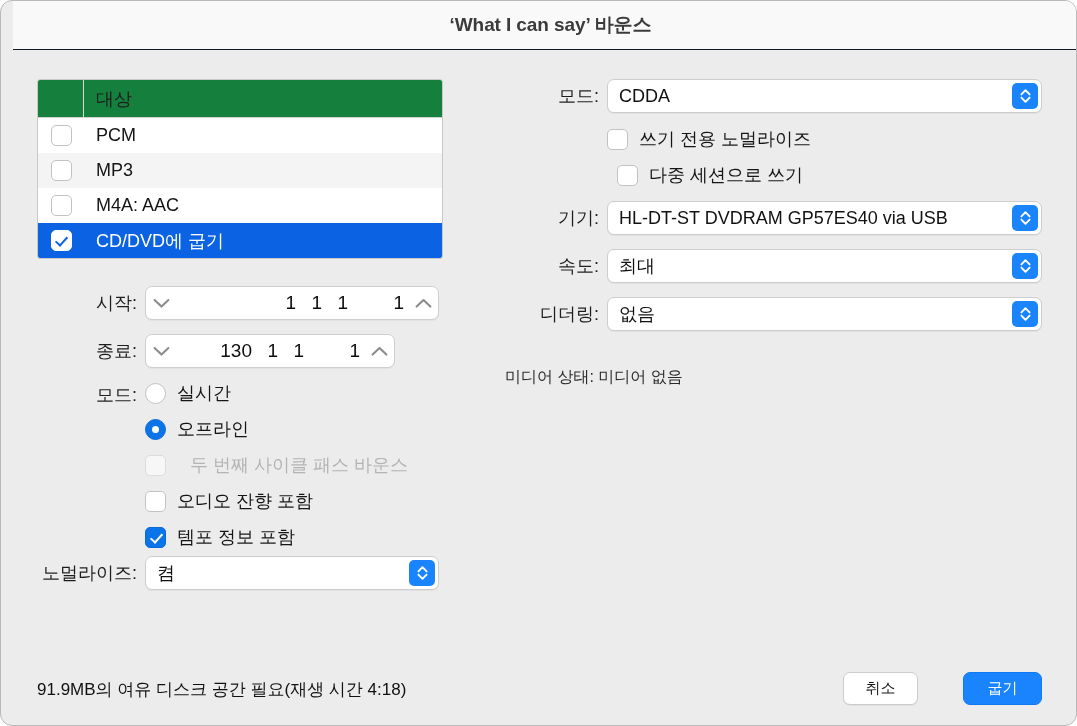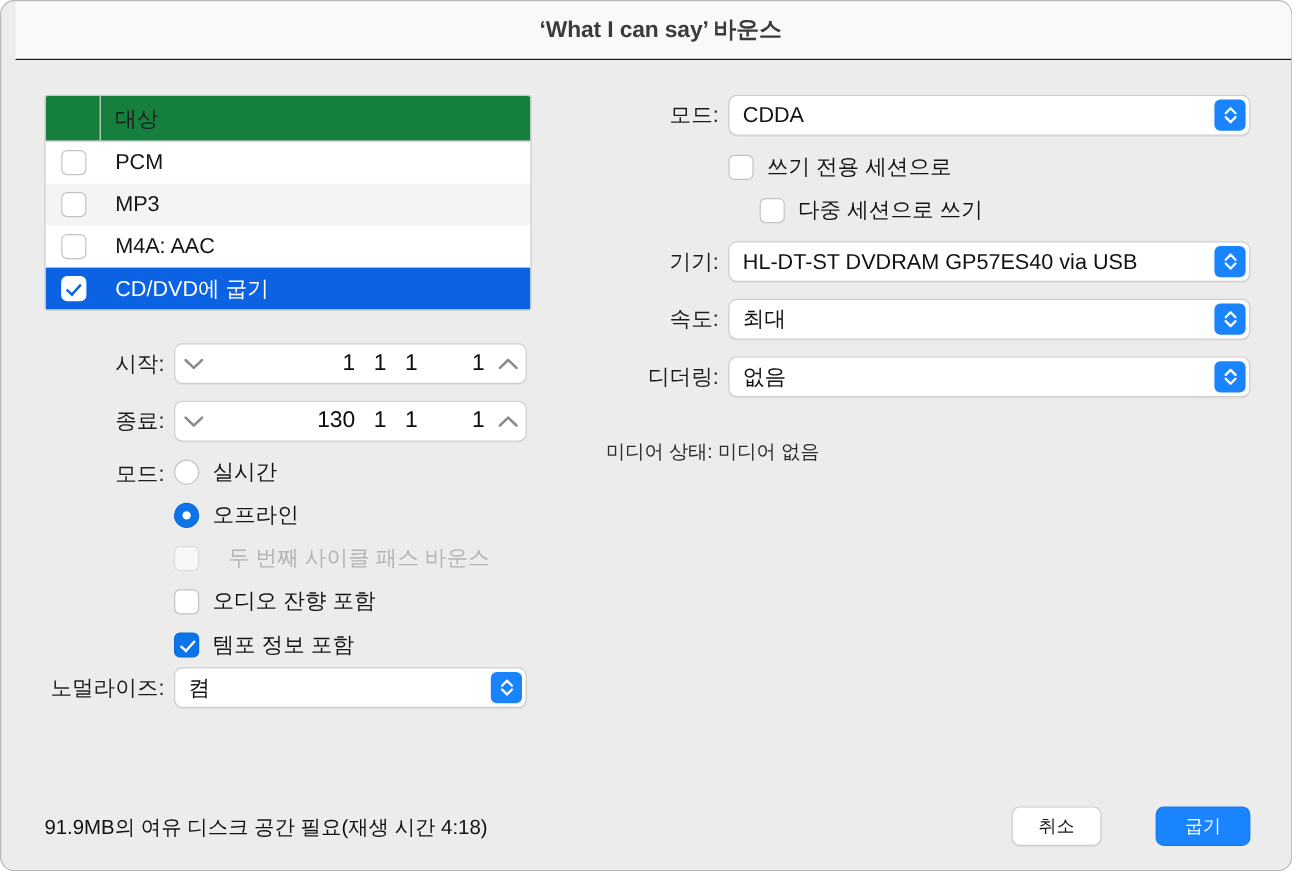--- a/index.html
+++ b/index.html
@@ -376,21 +376,21 @@
           <span class="chev">
             <svg width="17" height="11" viewBox="0 0 17 11">
                 <path d="M1.6 8.6 L8.5 2 L15.4 8.6" fill="none" stroke="currentColor" stroke-width="2.1" stroke-linecap="round" stroke-linejoin="round"></path>
               </svg>
           </span>
         </div>
       </div>
 
       <div class="form-row" style="left:36px; top:285px; width:404px;">
         <div class="f-label" style="width:100px;">종료:</div>
-        <div class="stepper" style="width:294px; margin-left:8px;">
+        <div class="stepper" style="width:250px; margin-left:8px;">
           <span class="chev">
             <svg width="17" height="11" viewBox="0 0 17 11">
                 <path d="M1.6 2 L8.5 8.6 L15.4 2" fill="none" stroke="currentColor" stroke-width="2.1" stroke-linecap="round" stroke-linejoin="round"></path>
               </svg>
           </span>
           <span class="nums">
             <span class="n-bar">130</span>
             <span class="n-beat">1</span>
             <span class="n-div">1</span>
             <span class="n-tick">1</span>
@@ -455,24 +455,24 @@
             <svg width="13" height="16" viewBox="0 0 13 16">
                 <path d="M2.4 6.4 L6.5 2.2 L10.6 6.4" fill="none" stroke="#ffffff" stroke-width="1.9" stroke-linecap="round" stroke-linejoin="round"></path>
                 <path d="M2.4 9.6 L6.5 13.8 L10.6 9.6" fill="none" stroke="#ffffff" stroke-width="1.9" stroke-linecap="round" stroke-linejoin="round"></path>
               </svg>
           </span>
         </div>
       </div>
 
       <div class="opt" style="left:606px; top:78px;">
         <span class="cb"></span>
-        <span class="otext">쓰기 전용 세션으로</span>
-      </div>
-
-      <div class="opt" style="left:632px; top:114px;">
+        <span class="otext">쓰기 전용 노멀라이즈</span>
+      </div>
+
+      <div class="opt" style="left:616px; top:114px;">
         <span class="cb"></span>
         <span class="otext">다중 세션으로 쓰기</span>
       </div>
 
       <div class="form-row" style="left:500px; top:152px; width:545px;">
         <div class="f-label" style="width:98px;">기기:</div>
         <div class="popup" style="width:435px; margin-left:8px;">
           <span class="pv" style="padding-right:30px;">HL-DT-ST DVDRAM GP57ES40 via USB</span>
           <span class="arrows">
             <svg width="13" height="16" viewBox="0 0 13 16">

